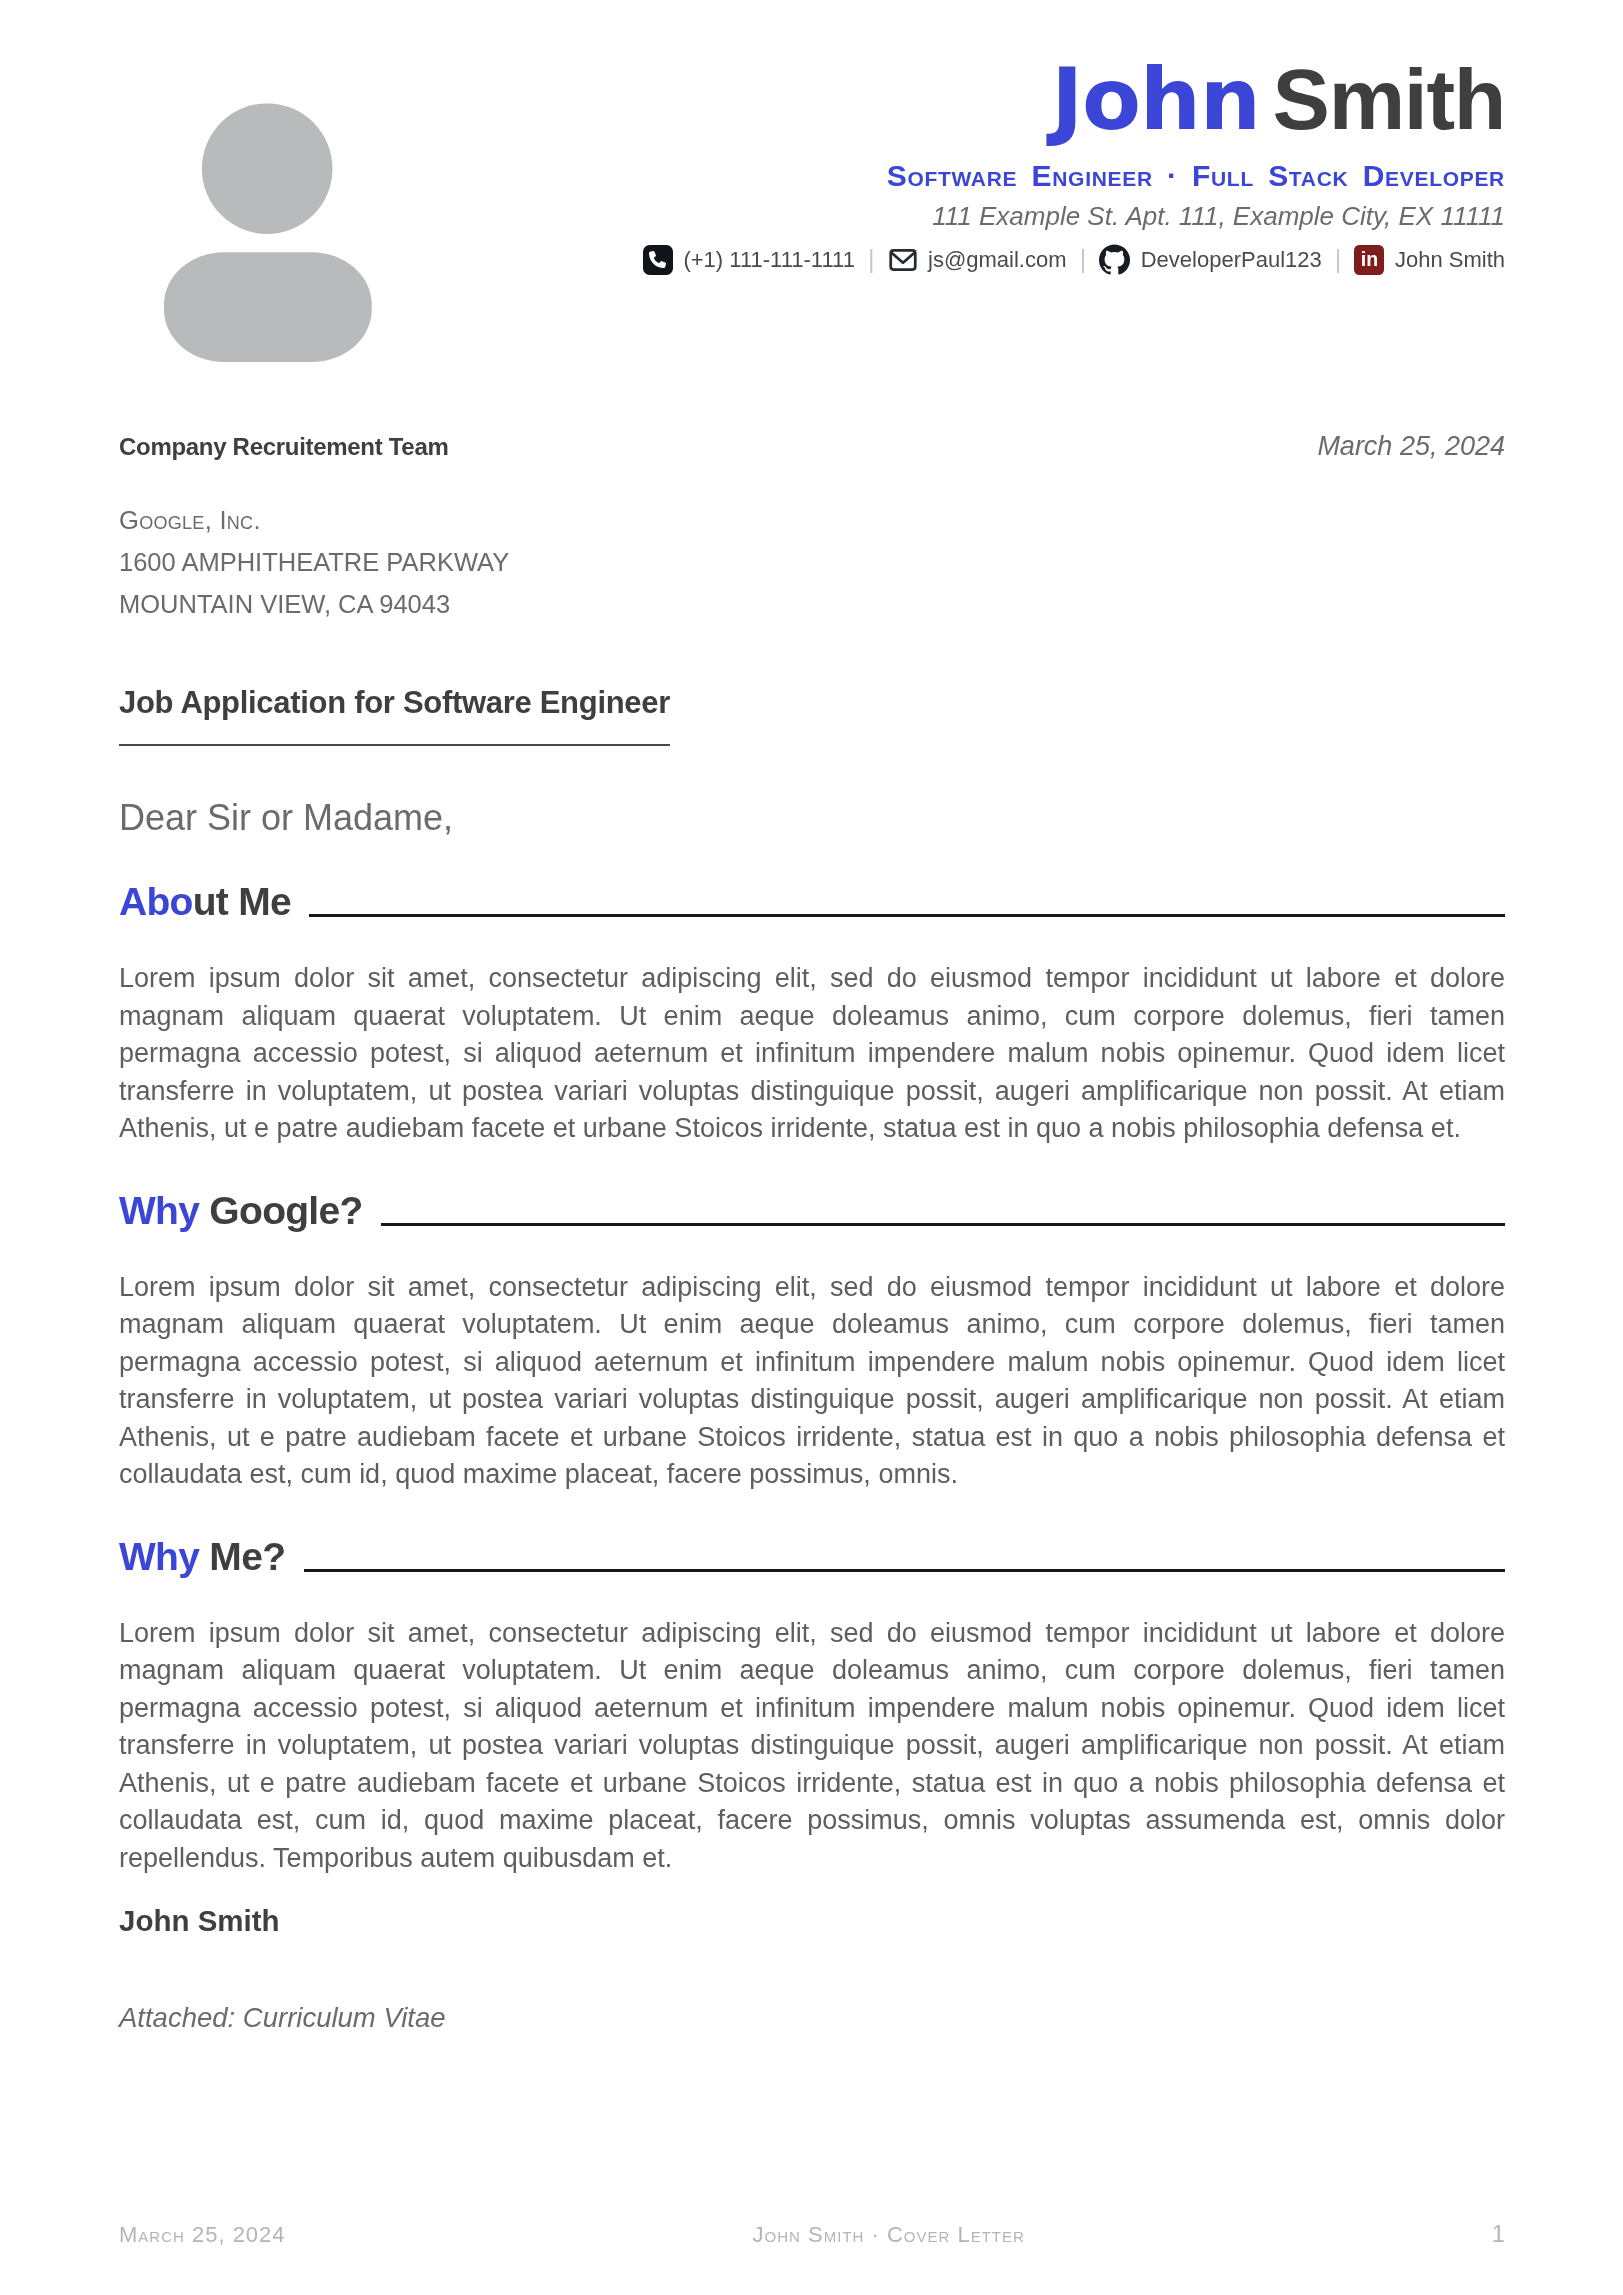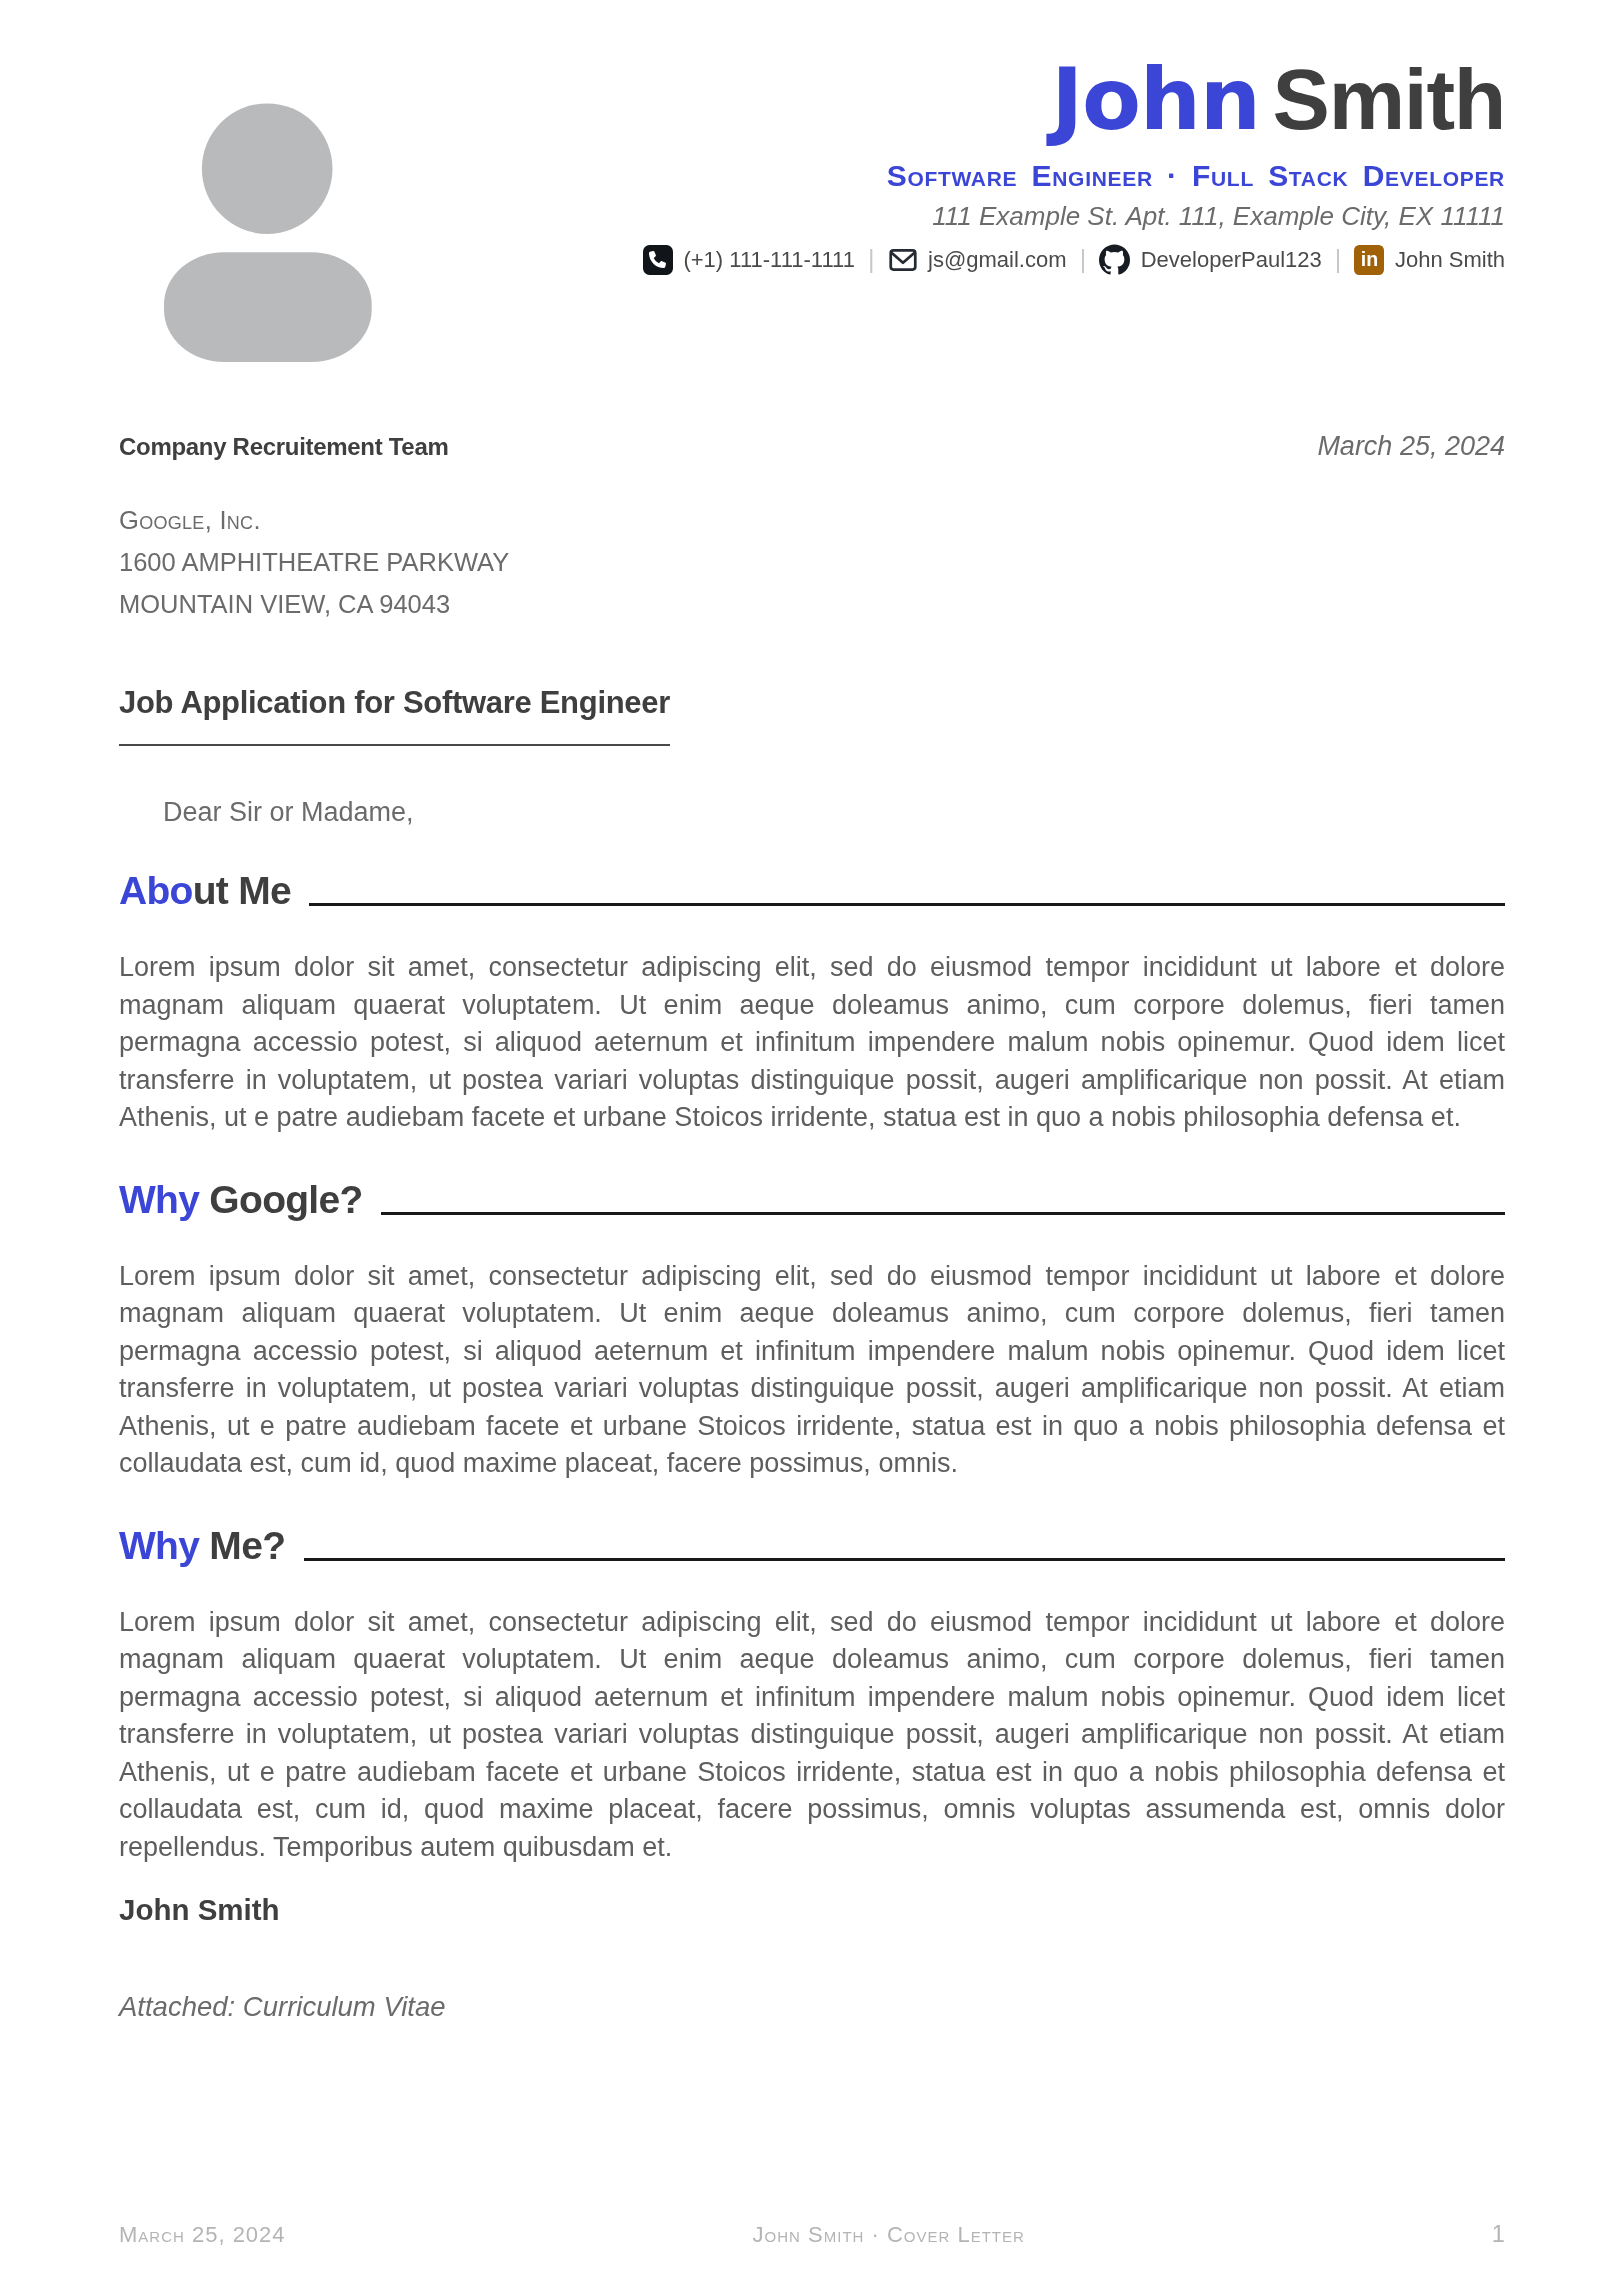--- a/index.html
+++ b/index.html
@@ -20,34 +20,34 @@
   .name-last{color:var(--heading,#3f3f3f);font-weight:700;margin-left:13px;}
   .subtitle{margin-top:15.7px;font-variant:small-caps;color:var(--accent,#3b46d6);
     font-size:30px;font-weight:600;letter-spacing:0.7px;word-spacing:5.2px;}
   .hdr-address{margin-top:7.9px;font-style:italic;color:var(--muted,#6b6b6b);font-size:26px;}
   .contacts{margin-top:11.8px;display:flex;justify-content:flex-end;align-items:center;
     gap:10.5px;font-size:22px;color:#4a4a4a;}
   .contact-item{display:inline-flex;align-items:center;gap:10.5px;}
   .contact-sep{color:#c8c8c8;font-size:25px;font-weight:300;margin:0 2.6px;}
   .icon-box{display:inline-flex;align-items:center;justify-content:center;}
   .phone-badge{width:30px;height:30px;background:#11151a;border-radius:6.5px;}
-  .linkedin-badge{width:30px;height:30px;background:#a16207;border-radius:5.2px;
+  .linkedin-badge{width:30px;height:30px;background:#7f1d1d;border-radius:5.2px;
     color:#ffffff;font-weight:700;font-size:19.6px;line-height:1;}
 
   
   .recipient-row{display:flex;justify-content:space-between;align-items:baseline;margin-top:156px;}
   .recipient{font-size:24px;font-weight:700;color:var(--heading,#3f3f3f);letter-spacing:-0.3px;}
   .date{font-style:italic;color:var(--muted,#6b6b6b);font-size:27px;}
   .company-block{margin-top:37px;color:var(--muted,#6b6b6b);font-size:25.5px;line-height:1.65;}
   .company-name{font-variant:small-caps;letter-spacing:0.3px;}
 
   
   .subject{display:inline-block;margin-top:60px;font-size:31px;font-weight:700;
     color:var(--heading,#3f3f3f);border-bottom:2.6px solid #4a4a4a;padding-bottom:23px;letter-spacing:-0.3px;}
-  .salutation{margin-top:51px;font-size:27px;color:var(--muted,#6b6b6b);margin-left:44px;}
+  .salutation{margin-top:51px;font-size:36px;color:var(--muted,#6b6b6b);}
 
   
   .section-header{display:flex;align-items:flex-end;margin-top:43px;}
   .section-title{font-size:39px;font-weight:700;letter-spacing:-0.7px;line-height:1.05;white-space:nowrap;}
   .st-accent{color:var(--accent,#3b46d6);}
   .st-rest{color:var(--heading,#3f3f3f);}
   .section-rule{flex:1;height:3.3px;background:#181818;margin-left:18.3px;margin-bottom:5.9px;}
   .para{margin-top:37px;font-size:27px;line-height:1.39;color:var(--body-text,#5e5e5e);
     text-align:justify;font-weight:300;}
 

